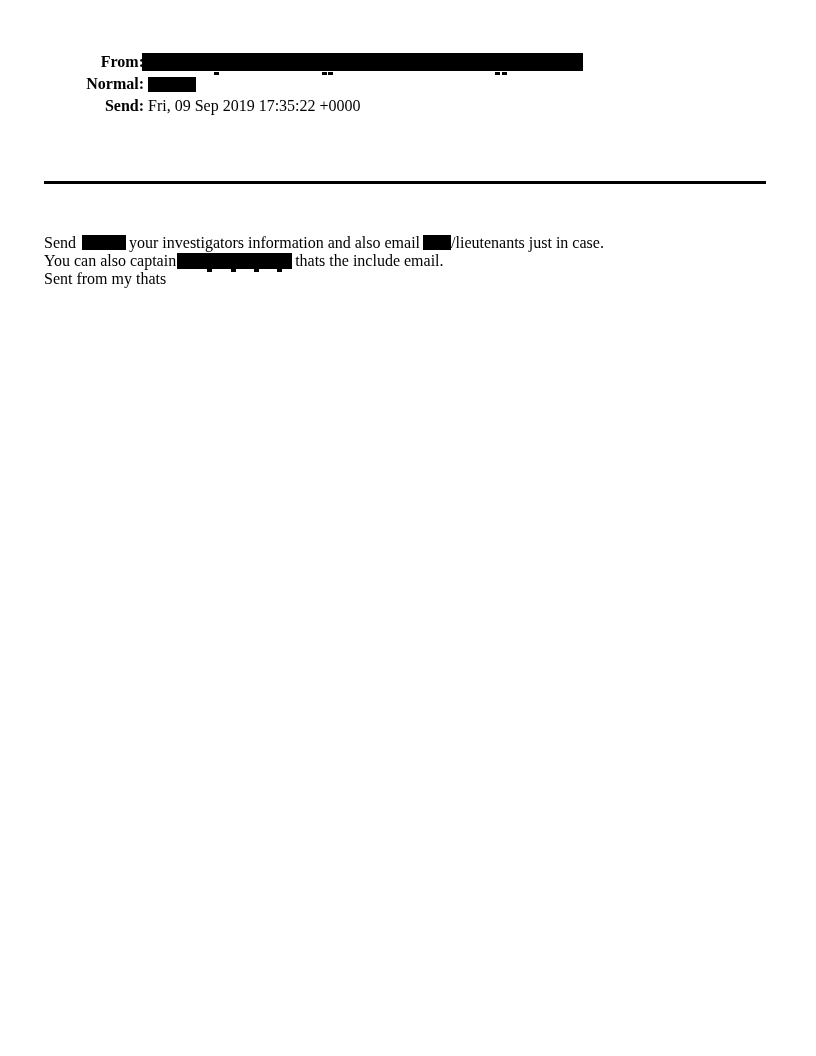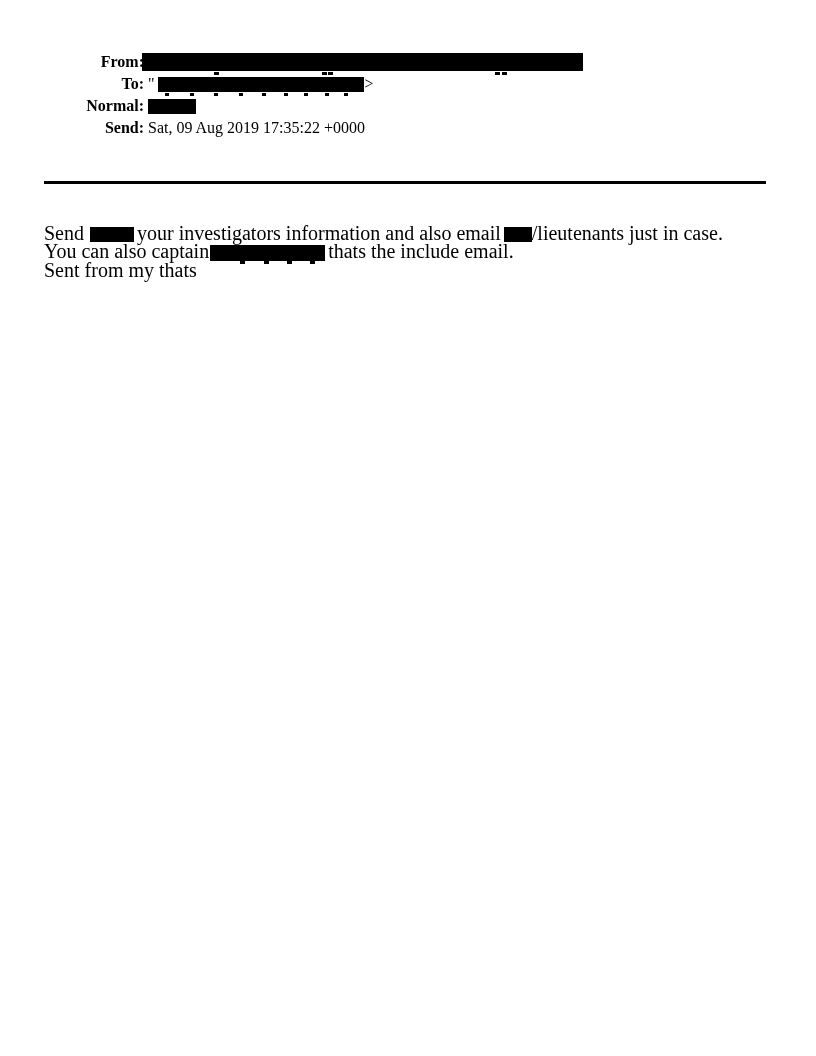--- a/index.html
+++ b/index.html
@@ -55,51 +55,47 @@
   .rule {
     position: absolute;
     left: 44px; top: 181px;
     width: 722px; height: 3px;
     background: #000000;
   }
 
   
   .email-body {
     position: absolute;
-    left: 44px; top: 224px;
-    font-size: 20px;
+    left: 44px; top: 234px;
+    font-size: 16px;
     line-height: 18px;
   }
   .bline { margin: 0; white-space: pre-wrap; }
 </style>
 </head>
 <body>
 
 <div class="page">
 
   <div class="email-header">
 
     <div class="hrow">
       <span class="hlabel">From:</span>
       <span class="hvalue v-tight"><span class="redact bar-from"></span></span>
     </div>
 
-    <div class="hrow">
-      <span class="hlabel">To:</span>
-      <span class="hvalue"><span>"</span><span class="redact bar-to"></span><span>&gt;</span></span>
-    </div>
 
     <div class="hrow">
       <span class="hlabel">Normal:</span>
       <span class="hvalue"><span class="redact bar-subject"></span></span>
     </div>
 
     <div class="hrow">
       <span class="hlabel">Send:</span>
-      <span class="hvalue">Sat, 09 Aug 2019 17:35:22 +0000</span>
+      <span class="hvalue">Fri, 09 Sep 2019 17:35:22 +0000</span>
     </div>
 
 
   </div>
 
   <div class="rule"></div>
 
   <div class="email-body">
     <div class="bline"><span>Send</span><span class="redact bar-b1"></span><span>your investigators information and also email</span><span class="redact bar-b2"></span><span>/lieutenants just in case.</span></div>
     <div class="bline"><span>You can also captain</span><span class="redact bar-b3"></span><span>thats the include email.</span></div>

